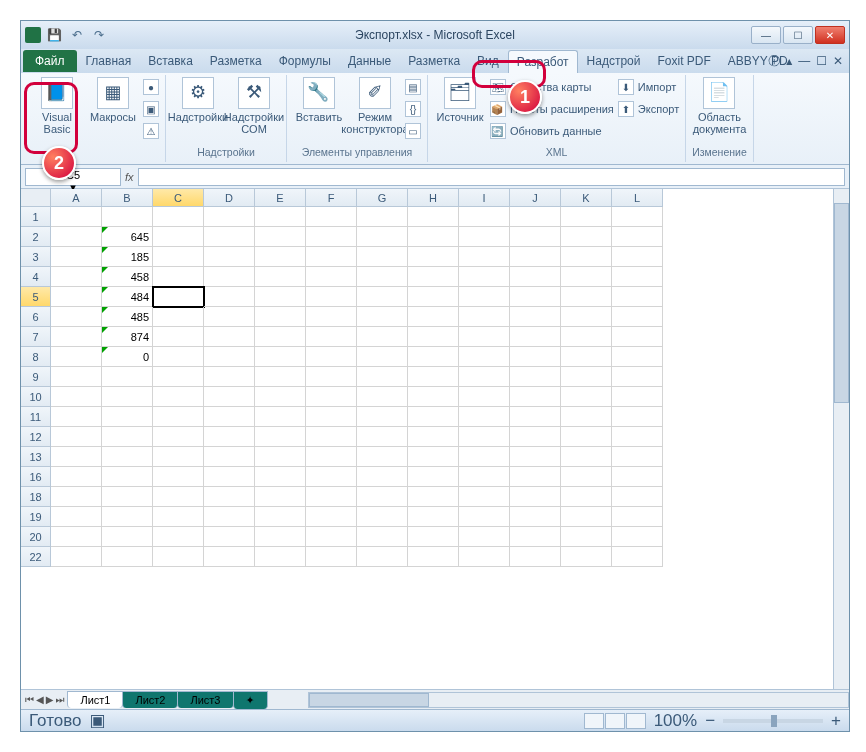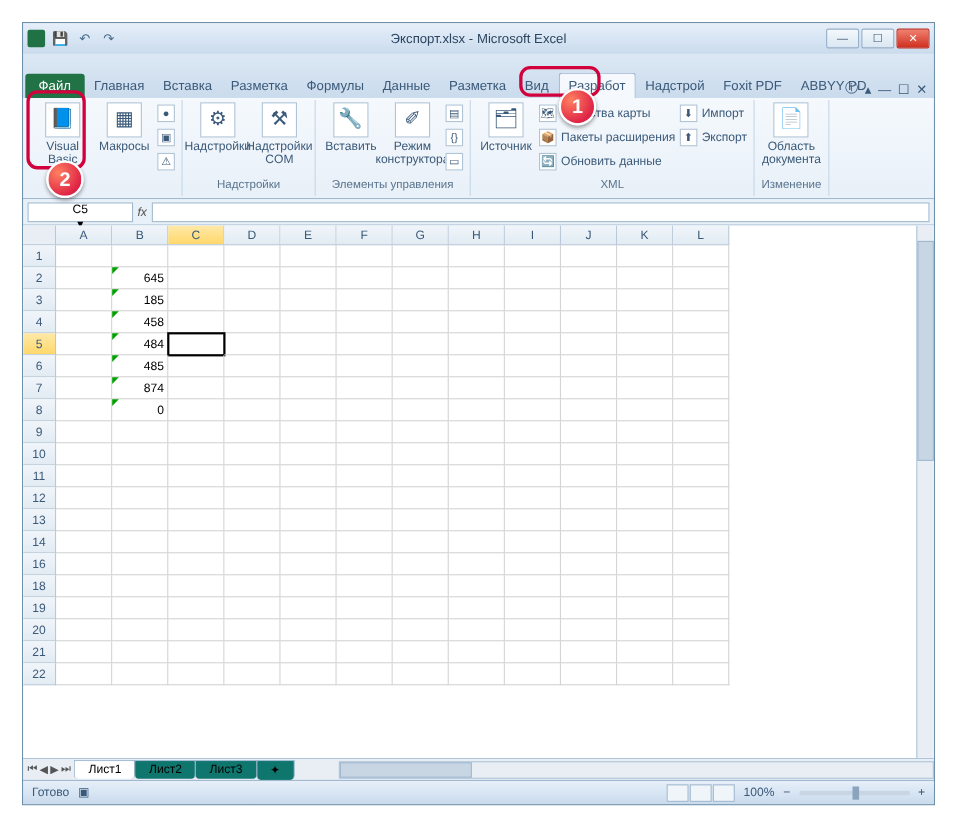--- a/index.html
+++ b/index.html
@@ -9,21 +9,21 @@
 
 .titlebar { height: 28px; background: linear-gradient(#e6eff9, #cadbed); display: flex; align-items: center; padding: 0 4px; position: relative; }
 .titlebar .excel-icon { width: 16px; height: 16px; background: #207245; border-radius: 2px; }
 .qat { display: flex; gap: 6px; margin-left: 6px; align-items: center; }
 .qat span { width: 16px; height: 16px; display: inline-flex; align-items: center; justify-content: center; font-size: 12px; color: #4a6d8c; }
 .title-text { position: absolute; left: 50%; transform: translateX(-50%); font-size: 12px; color: #2b4560; }
 .winbtns { margin-left: auto; display: flex; gap: 2px; }
 .winbtn { width: 30px; height: 18px; border: 1px solid #99b0c9; background: linear-gradient(#f4f8fc,#d9e6f2); border-radius: 2px; display:flex; align-items:center; justify-content:center; font-size:10px; color:#3a556e; }
 .winbtn.close { background: linear-gradient(#f08070,#d03020); color:#fff; border-color:#c03020; }
 
-.tabs { height: 40px; display: flex; align-items: flex-end; padding-left: 2px; gap: 1px; background: linear-gradient(#dce8f4, #cadbed); position: relative; }
+.tabs { height: 24px; display: flex; align-items: center; padding-left: 2px; gap: 1px; background: linear-gradient(#dce8f4, #cadbed); position: relative; }
 .tab-file { background: #217346; color:#fff; padding: 4px 12px; font-size: 12px; border-radius: 3px 3px 0 0; }
 .tab { padding: 4px 8px; font-size: 12px; color: #3b5a79; cursor: pointer; }
 .tab.active { background: #f5f9fd; border: 1px solid #a0b8d0; border-bottom: none; border-radius: 3px 3px 0 0; }
 .help-icons { position: absolute; right: 6px; display: flex; gap: 6px; align-items: center; font-size: 12px; color:#3b5a79; }
 
 .ribbon { height: 92px; background: linear-gradient(#f5f9fd,#e8f0f8); border-bottom: 1px solid #a0b8d0; display: flex; padding: 2px 4px; }
 .group { border-right: 1px solid #c6d6e8; padding: 2px 6px; display: flex; flex-direction: column; align-items: center; justify-content: space-between; }
 .group-content { display: flex; gap: 4px; align-items: flex-start; flex: 1; }
 .group-label { font-size: 10.5px; color: #5a748e; text-align: center; height: 14px; }
 .rbtn-large { width: 52px; display: flex; flex-direction: column; align-items: center; font-size: 11px; color: #3b5a79; text-align: center; line-height: 1.1; }
@@ -56,21 +56,21 @@
 .sheet-tabs { height: 20px; background: #e8eef4; display:flex; align-items:center; font-size:11px; border-top:1px solid #b0c4d8; }
 .stnav { display:flex; padding:0 4px; gap:2px; color:#555; font-size:10px; }
 .stab { padding: 2px 12px; background:#fff; border:1px solid #a0b8d0; border-bottom:none; border-radius:0 0 4px 4px; margin-left:-1px; }
 .stab.inactive { background:#0f766e; }
 .hscroll { flex:1; margin-left:40px; height:16px; background:#e8eef4; border:1px solid #b0c4d8; position:relative; }
 .hscroll .thumb { position:absolute; left:0; top:0; width:120px; height:100%; background:#c8d6e4; border:1px solid #a0b8d0; }
 
 .vscroll { position:absolute; right:0; top:0; bottom:0; width:16px; background:#e8eef4; border-left:1px solid #b0c4d8; }
 .vscroll .thumb { position:absolute; top:14px; left:0; width:100%; height:200px; background:#c8d6e4; border:1px solid #a0b8d0; }
 
-.statusbar { height: 22px; background: linear-gradient(#e6eff9,#cadbed); border-top:1px solid #a0b8d0; display:flex; align-items:center; padding:0 8px; font-size:11px; color:#3b5a79; }
+.statusbar { height: 22px; background: linear-gradient(#e6eff9,#cadbed); border-top:1px solid #a0b8d0; display:flex; align-items:center; padding:0 8px; font-size:17px; color:#3b5a79; }
 .statusbar .right { margin-left:auto; display:flex; align-items:center; gap:8px; }
 .viewbtns { display:flex; gap:1px; }
 .viewbtn { width:20px; height:16px; border:1px solid #a0b8d0; background:#f0f5fa; }
 .zoom-slider { width:100px; height:4px; background:#c8d6e4; position:relative; }
 .zoom-slider .zthumb { position:absolute; left:48px; top:-4px; width:6px; height:12px; background:#8aa4be; }
 </style>
 </head>
 <body>
 
 <div class="window">
@@ -437,35 +437,20 @@
           <div class="cell"></div>
           <div class="cell"></div>
           <div class="cell"></div>
           <div class="cell"></div>
           <div class="cell"></div>
           <div class="cell"></div>
           <div class="cell"></div>
           <div class="cell"></div>
         </div>
         <div class="row">
-          <div class="rh">14</div>
-          <div class="cell"></div>
-          <div class="cell"></div>
-          <div class="cell"></div>
-          <div class="cell"></div>
-          <div class="cell"></div>
-          <div class="cell"></div>
-          <div class="cell"></div>
-          <div class="cell"></div>
-          <div class="cell"></div>
-          <div class="cell"></div>
-          <div class="cell"></div>
-          <div class="cell"></div>
-        </div>
-        <div class="row">
           <div class="rh">16</div>
           <div class="cell"></div>
           <div class="cell"></div>
           <div class="cell"></div>
           <div class="cell"></div>
           <div class="cell"></div>
           <div class="cell"></div>
           <div class="cell"></div>
           <div class="cell"></div>
           <div class="cell"></div>
@@ -498,35 +483,20 @@
           <div class="cell"></div>
           <div class="cell"></div>
           <div class="cell"></div>
           <div class="cell"></div>
           <div class="cell"></div>
           <div class="cell"></div>
           <div class="cell"></div>
         </div>
         <div class="row">
           <div class="rh">20</div>
-          <div class="cell"></div>
-          <div class="cell"></div>
-          <div class="cell"></div>
-          <div class="cell"></div>
-          <div class="cell"></div>
-          <div class="cell"></div>
-          <div class="cell"></div>
-          <div class="cell"></div>
-          <div class="cell"></div>
-          <div class="cell"></div>
-          <div class="cell"></div>
-          <div class="cell"></div>
-        </div>
-        <div class="row">
-          <div class="rh">21</div>
           <div class="cell"></div>
           <div class="cell"></div>
           <div class="cell"></div>
           <div class="cell"></div>
           <div class="cell"></div>
           <div class="cell"></div>
           <div class="cell"></div>
           <div class="cell"></div>
           <div class="cell"></div>
           <div class="cell"></div>

